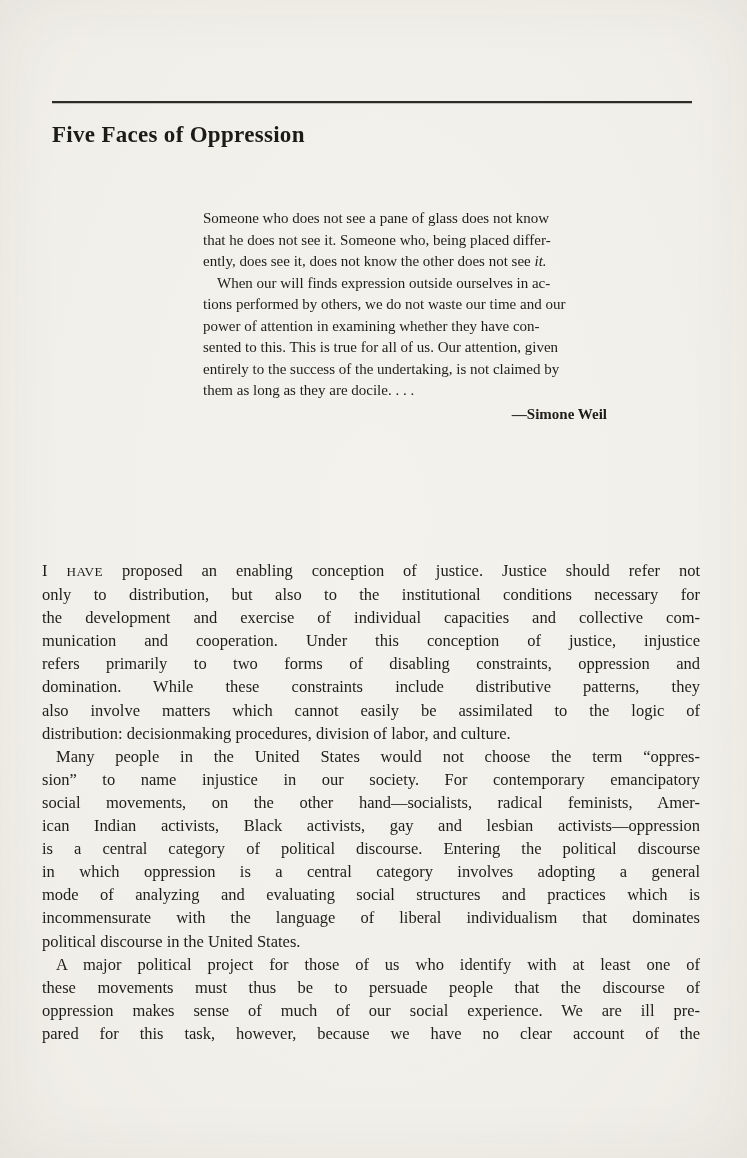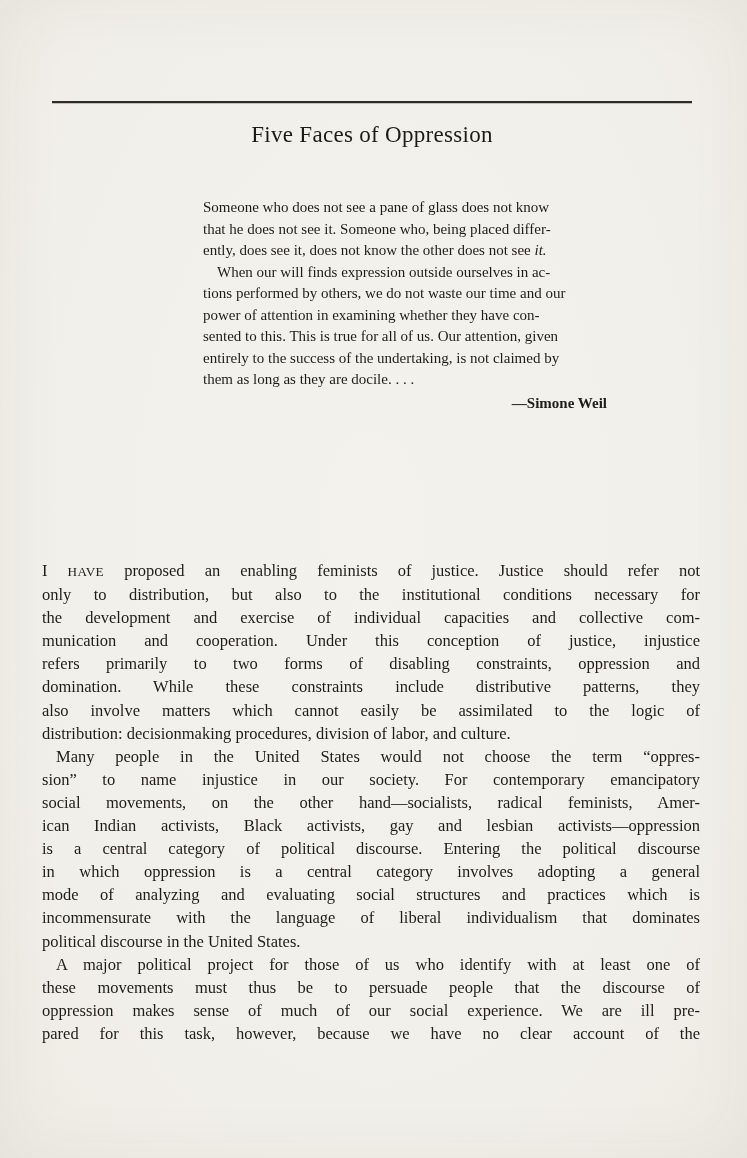--- a/index.html
+++ b/index.html
@@ -28,31 +28,30 @@
   }
   .rule {
     margin-top: 13px;
     height: 2px;
     background: #2e2c29;
     box-shadow: 0 1px 0 rgba(46,44,41,0.25);
   }
   .title {
     margin: 19px 0 0 0;
     font-size: 23px;
-    font-weight: normal;
+    font-weight: bold;
     letter-spacing: 0.3px;
     color: #1d1b18;
-    text-align: center;
   }
 
   
   .epigraph {
     position: absolute;
     left: 203px;
-    top: 197px;
+    top: 208px;
     width: 420px;
     font-size: 15px;
     line-height: 21.5px;
   }
   .epigraph .line { text-align: left; }
   .indent-first .line:first-child { text-indent: 14px; }
   .it { font-style: italic; }
   .attribution {
     text-align: right;
     padding-right: 16px;
@@ -93,21 +92,21 @@
       <div class="line"><span>ently, does see it, does not know the other does not see </span><span class="it">it.</span></div>
     </div>
     <div class="equote indent-first">
       <div class="lines-holder"><div class="line">When our will finds expression outside ourselves in ac-</div><div class="line">tions performed by others, we do not waste our time and our</div><div class="line">power of attention in examining whether they have con-</div><div class="line">sented to this. This is true for all of us. Our attention, given</div><div class="line">entirely to the success of the undertaking, is not claimed by</div><div class="line">them as long as they are docile. . . .</div></div>
     </div>
     <div class="attribution">—Simone Weil</div>
   </div>
 
   <div class="bodytext">
     <div class="bodypara endpara">
-      <div class="line"><span>I </span><span class="sc">HAVE</span><span> proposed an enabling feminists of justice. Justice should refer not</span></div>
+      <div class="line"><span>I </span><span class="sc">HAVE</span><span> proposed an enabling conception of justice. Justice should refer not</span></div>
       <div class="lines-holder endpara"><div class="line">only to distribution, but also to the institutional conditions necessary for</div><div class="line">the development and exercise of individual capacities and collective com-</div><div class="line">munication and cooperation. Under this conception of justice, injustice</div><div class="line">refers primarily to two forms of disabling constraints, oppression and</div><div class="line">domination. While these constraints include distributive patterns, they</div><div class="line">also involve matters which cannot easily be assimilated to the logic of</div><div class="line">distribution: decisionmaking procedures, division of labor, and culture.</div></div>
     </div>
     <div class="bodypara endpara indent-first">
       <div class="lines-holder"><div class="line">Many people in the United States would not choose the term “oppres-</div><div class="line">sion” to name injustice in our society. For contemporary emancipatory</div><div class="line">social movements, on the other hand—socialists, radical feminists, Amer-</div><div class="line">ican Indian activists, Black activists, gay and lesbian activists—oppression</div><div class="line">is a central category of political discourse. Entering the political discourse</div><div class="line">in which oppression is a central category involves adopting a general</div><div class="line">mode of analyzing and evaluating social structures and practices which is</div><div class="line">incommensurate with the language of liberal individualism that dominates</div><div class="line">political discourse in the United States.</div></div>
     </div>
     <div class="bodypara indent-first">
       <div class="lines-holder"><div class="line">A major political project for those of us who identify with at least one of</div><div class="line">these movements must thus be to persuade people that the discourse of</div><div class="line">oppression makes sense of much of our social experience. We are ill pre-</div><div class="line">pared for this task, however, because we have no clear account of the</div></div>
     </div>
   </div>
 

